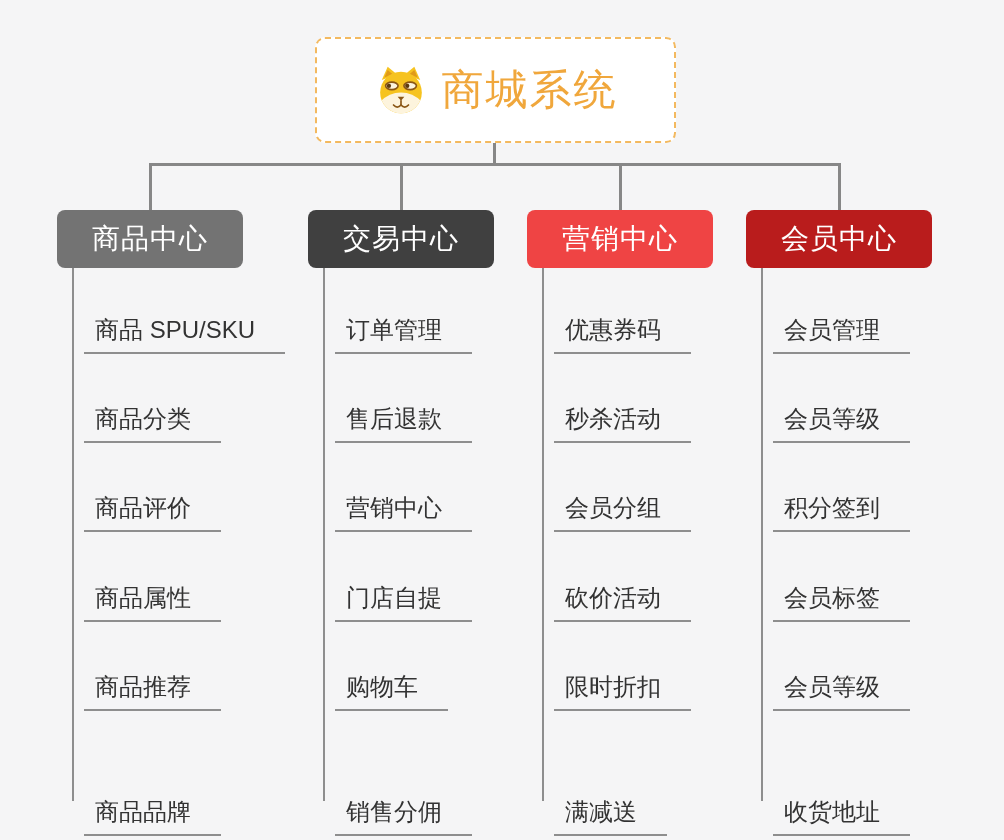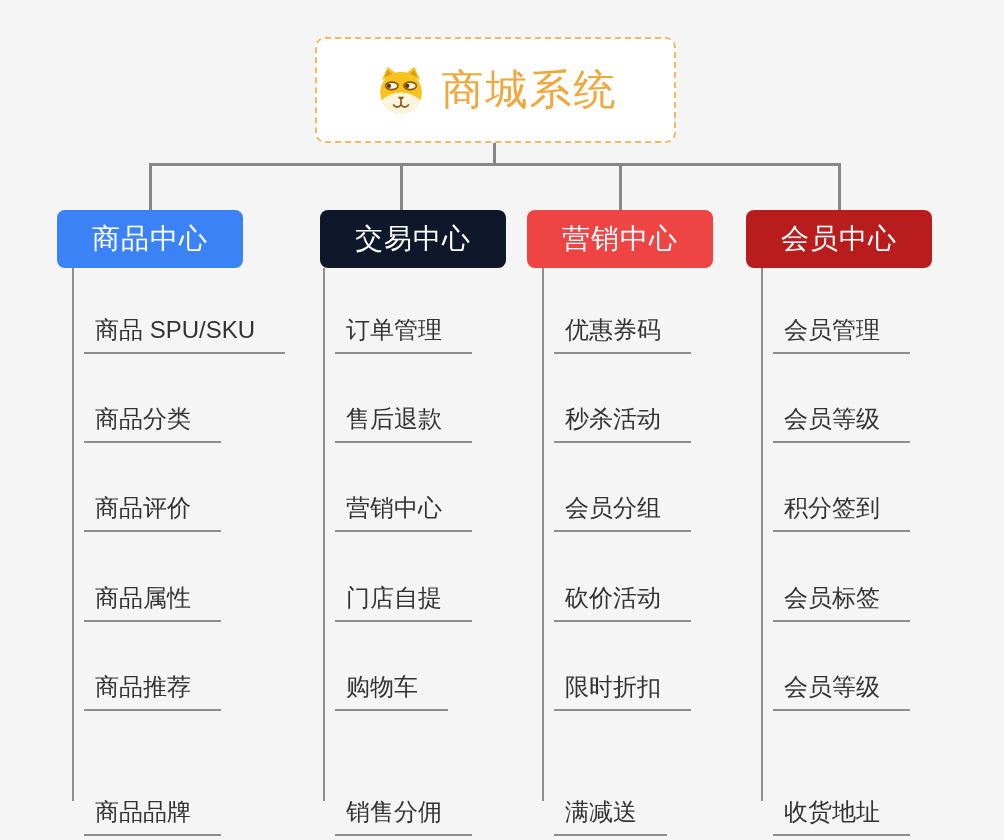--- a/index.html
+++ b/index.html
@@ -100,24 +100,24 @@
     <span class="root-title">商城系统</span>
   </div>
 
   <div class="tline" style="left:493px; top:143px; width:3px; height:23px;"></div>
   <div class="tline" style="left:149px; top:163px; width:691px; height:3px;"></div>
   <div class="tline" style="left:149px; top:163px; width:3px; height:47px;"></div>
   <div class="tline" style="left:400px; top:163px; width:3px; height:47px;"></div>
   <div class="tline" style="left:619px; top:163px; width:3px; height:47px;"></div>
   <div class="tline" style="left:838px; top:163px; width:3px; height:47px;"></div>
 
-  <div class="branch-box" style="left: 57px; background: #3b82f6;">
+  <div class="branch-box" style="left: 57px; background: #737373;">
     <span>商品中心</span>
   </div>
-  <div class="branch-box" style="left: 308px; background: #0f172a; margin-left: 12px;">
+  <div class="branch-box" style="left: 308px; background: #404040;">
     <span>交易中心</span>
   </div>
   <div class="branch-box" style="left: 527px; background: #ef4444;">
     <span>营销中心</span>
   </div>
   <div class="branch-box" style="left: 746px; background: #b91c1c;">
     <span>会员中心</span>
   </div>
 
   <div class="leaves" style="left:72px;">

